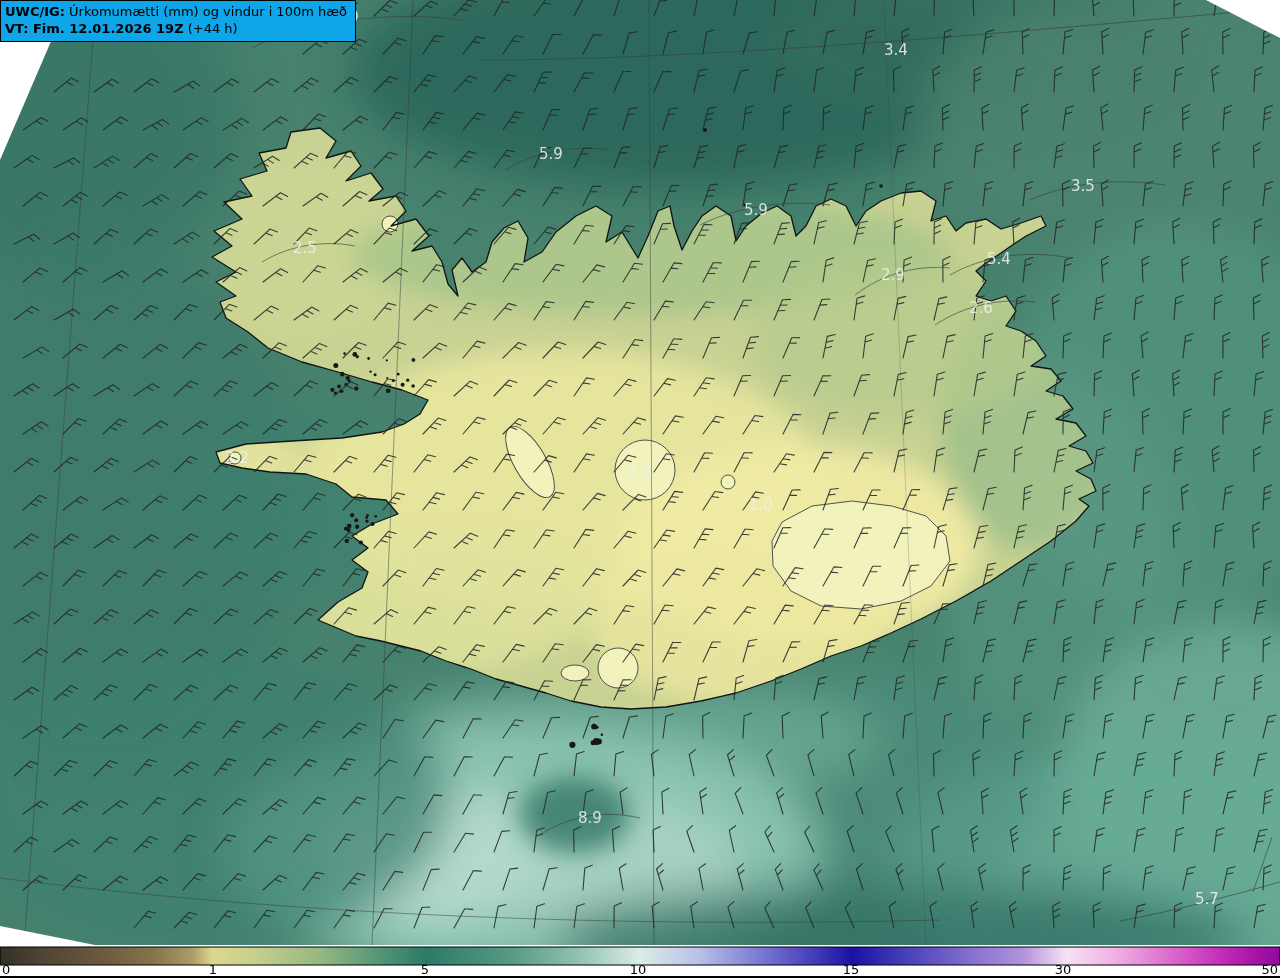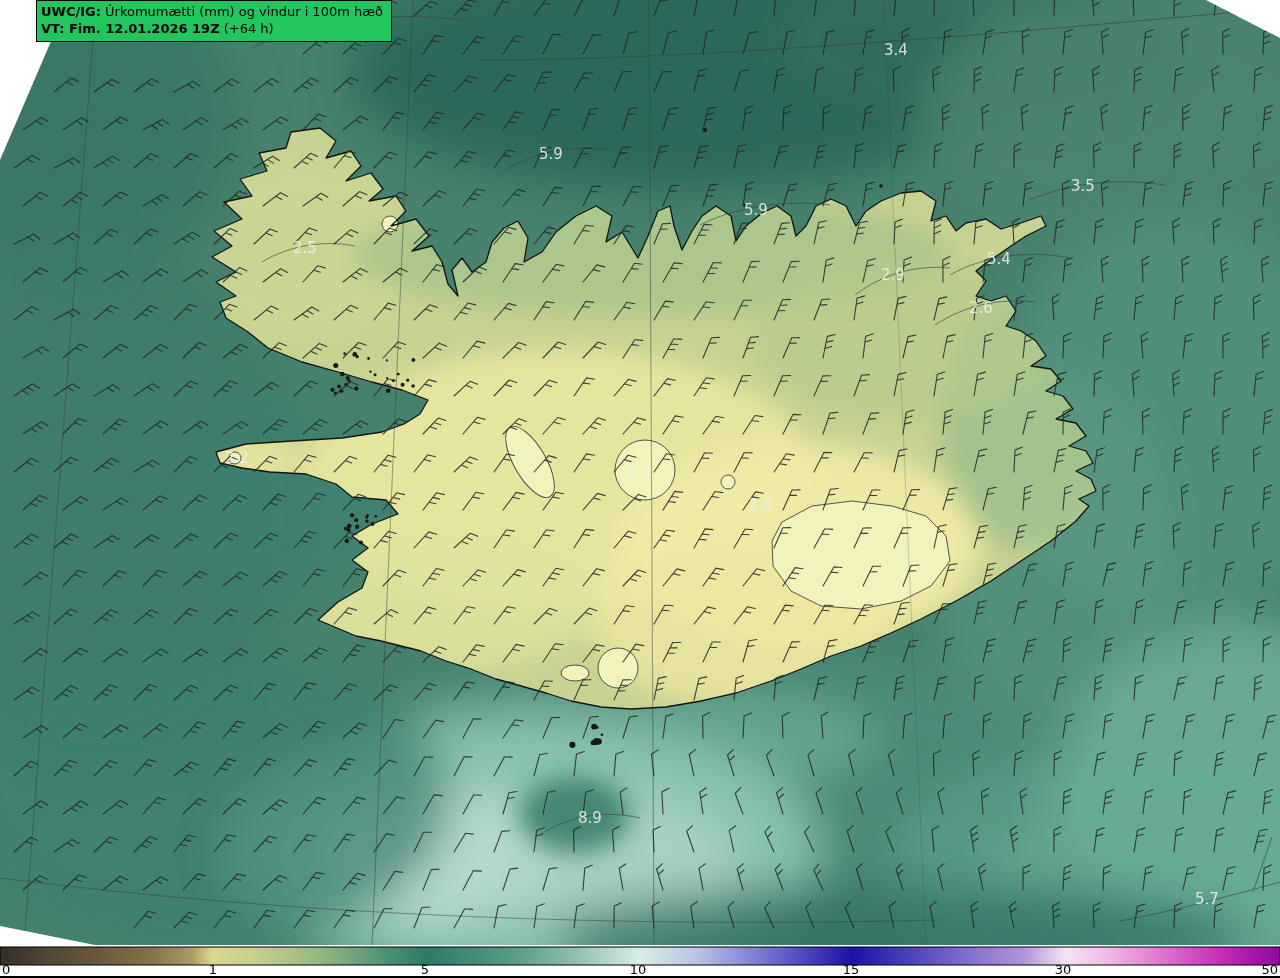--- a/index.html
+++ b/index.html
@@ -1,23 +1,23 @@
 <!DOCTYPE html>
 <html><head>
 <meta charset="utf-8">
 <style>
   html,body{margin:0;padding:0;background:#ffffff;}
   #stage{position:relative;width:1280px;height:978px;overflow:hidden;background:#ffffff;
          font-family:"DejaVu Sans","Liberation Sans",sans-serif;}
   #mapsvg{position:absolute;left:0;top:0;}
   #titlebox{
     position:absolute;left:0;top:0;z-index:30;
-    background:#22c55e;border:1px solid #000;
+    background:#0ea5e9;border:1px solid #000;
     padding:2px 8px 4px 4px;
-    font-size:13px;line-height:17px;color:#000;white-space:nowrap;margin-left:36px;
+    font-size:13px;line-height:17px;color:#000;white-space:nowrap;
   }
   #titlebox .b{font-weight:bold;}
   .cbtick{font-size:13px;fill:#000;}
   .clab{font-size:15px;fill:#edf1ec;fill-opacity:.88;}
 </style>
 </head>
 <body>
 
 <div id="stage">
 
@@ -1017,16 +1017,16 @@
           <stop offset="0.91" stop-color="#dc72cf"></stop>
           <stop offset="0.95" stop-color="#c733bb"></stop>
           <stop offset="0.98" stop-color="#a714a6"></stop>
           <stop offset="1" stop-color="#8d0c9c"></stop>
         </linearGradient>
   </defs>
 </svg>
 
 <div id="titlebox">
   <div><span class="b">UWC/IG:</span><span> Úrkomumætti (mm) og vindur i 100m hæð</span></div>
-  <div><span class="b">VT: Fim. 12.01.2026 19Z</span><span> (+64 h)</span></div>
+  <div><span class="b">VT: Fim. 12.01.2026 19Z</span><span> (+44 h)</span></div>
 </div>
 
 </div>
 
 </body></html>

